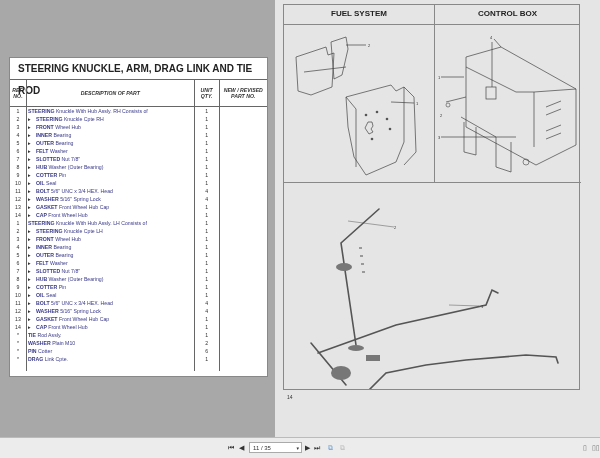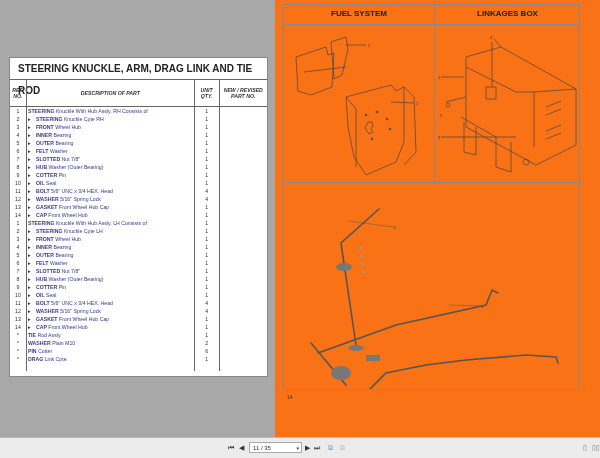--- a/index.html
+++ b/index.html
@@ -11,21 +11,21 @@
   table.parts td{height:8px;padding:0 1px;line-height:8px;white-space:nowrap;}
   .c-ref{width:14px;text-align:center;border-right:1px solid #666;color:#333;}
   .c-desc{width:166px;border-right:1px solid #666;}
   .c-qty{width:22px;text-align:center;border-right:1px solid #666;color:#333;}
   .c-new{width:46px;}
   .kw{font-weight:bold;}
   .sub{padding-left:6px;}
   .arrow{display:inline-block;width:8px;color:#333;}
   .filler td{height:14px;}
 
-  .right-page{position:absolute;left:275px;top:0;width:325px;height:437px;background:#f97316;}
+  .right-page{position:absolute;left:275px;top:0;width:325px;height:437px;background:#e5e5e5;}
   .rp-frame{position:absolute;left:8px;top:4px;width:297px;height:386px;border:1px solid #888;box-sizing:border-box;}
   .sec-head{position:absolute;font-weight:bold;font-size:8px;color:#222;text-align:center;border-bottom:1px solid #888;box-sizing:border-box;line-height:18px;}
   .vdiv{position:absolute;left:150px;top:0;width:1px;height:177px;background:#888;}
   .hdiv{position:absolute;left:0;top:177px;width:297px;height:1px;background:#888;}
   .page-num{position:absolute;left:12px;top:394px;font-size:5px;color:#333;}
   svg{position:absolute;}
 
   .toolbar{position:absolute;left:0;top:437px;width:600px;height:21px;background:#ececec;border-top:1px solid #bbb;box-sizing:border-box;}
   .tb-btn{position:absolute;top:6px;font-size:7px;color:#333;cursor:pointer;}
   .page-field{position:absolute;left:249px;top:4px;width:53px;height:11px;border:1px solid #aaa;background:#fff;font-size:6px;line-height:11px;padding-left:3px;box-sizing:border-box;color:#333;}
@@ -244,21 +244,21 @@
           <td class="c-qty"></td>
           <td class="c-new"></td>
         </tr>
       </tbody>
   </table>
 </div>
 
 <div class="right-page">
   <div class="rp-frame">
     <div class="sec-head" style="left:0;top:0;width:150px;height:20px;">FUEL SYSTEM</div>
-    <div class="sec-head" style="left:151px;top:0;width:145px;height:20px;">LINKAGES BOX</div>
+    <div class="sec-head" style="left:151px;top:0;width:145px;height:20px;">CONTROL BOX</div>
     <div class="vdiv"></div>
     <div class="hdiv"></div>
 
     <svg style="left:2px;top:22px;" width="146" height="152" viewBox="0 0 146 152">
       <g fill="none" stroke="#444" stroke-width="0.7">
         <polygon points="10,30 40,20 42,28 48,26 46,60 25,68 12,64"></polygon>
         <polygon points="45,15 60,10 62,22 56,48 48,52"></polygon>
         <line x1="18" y1="45" x2="60" y2="40"></line>
         <line x1="60" y1="18" x2="80" y2="18"></line>
         <polygon points="60,70 105,58 110,64 118,60 118,115 110,135 80,148 68,130 62,100"></polygon>

